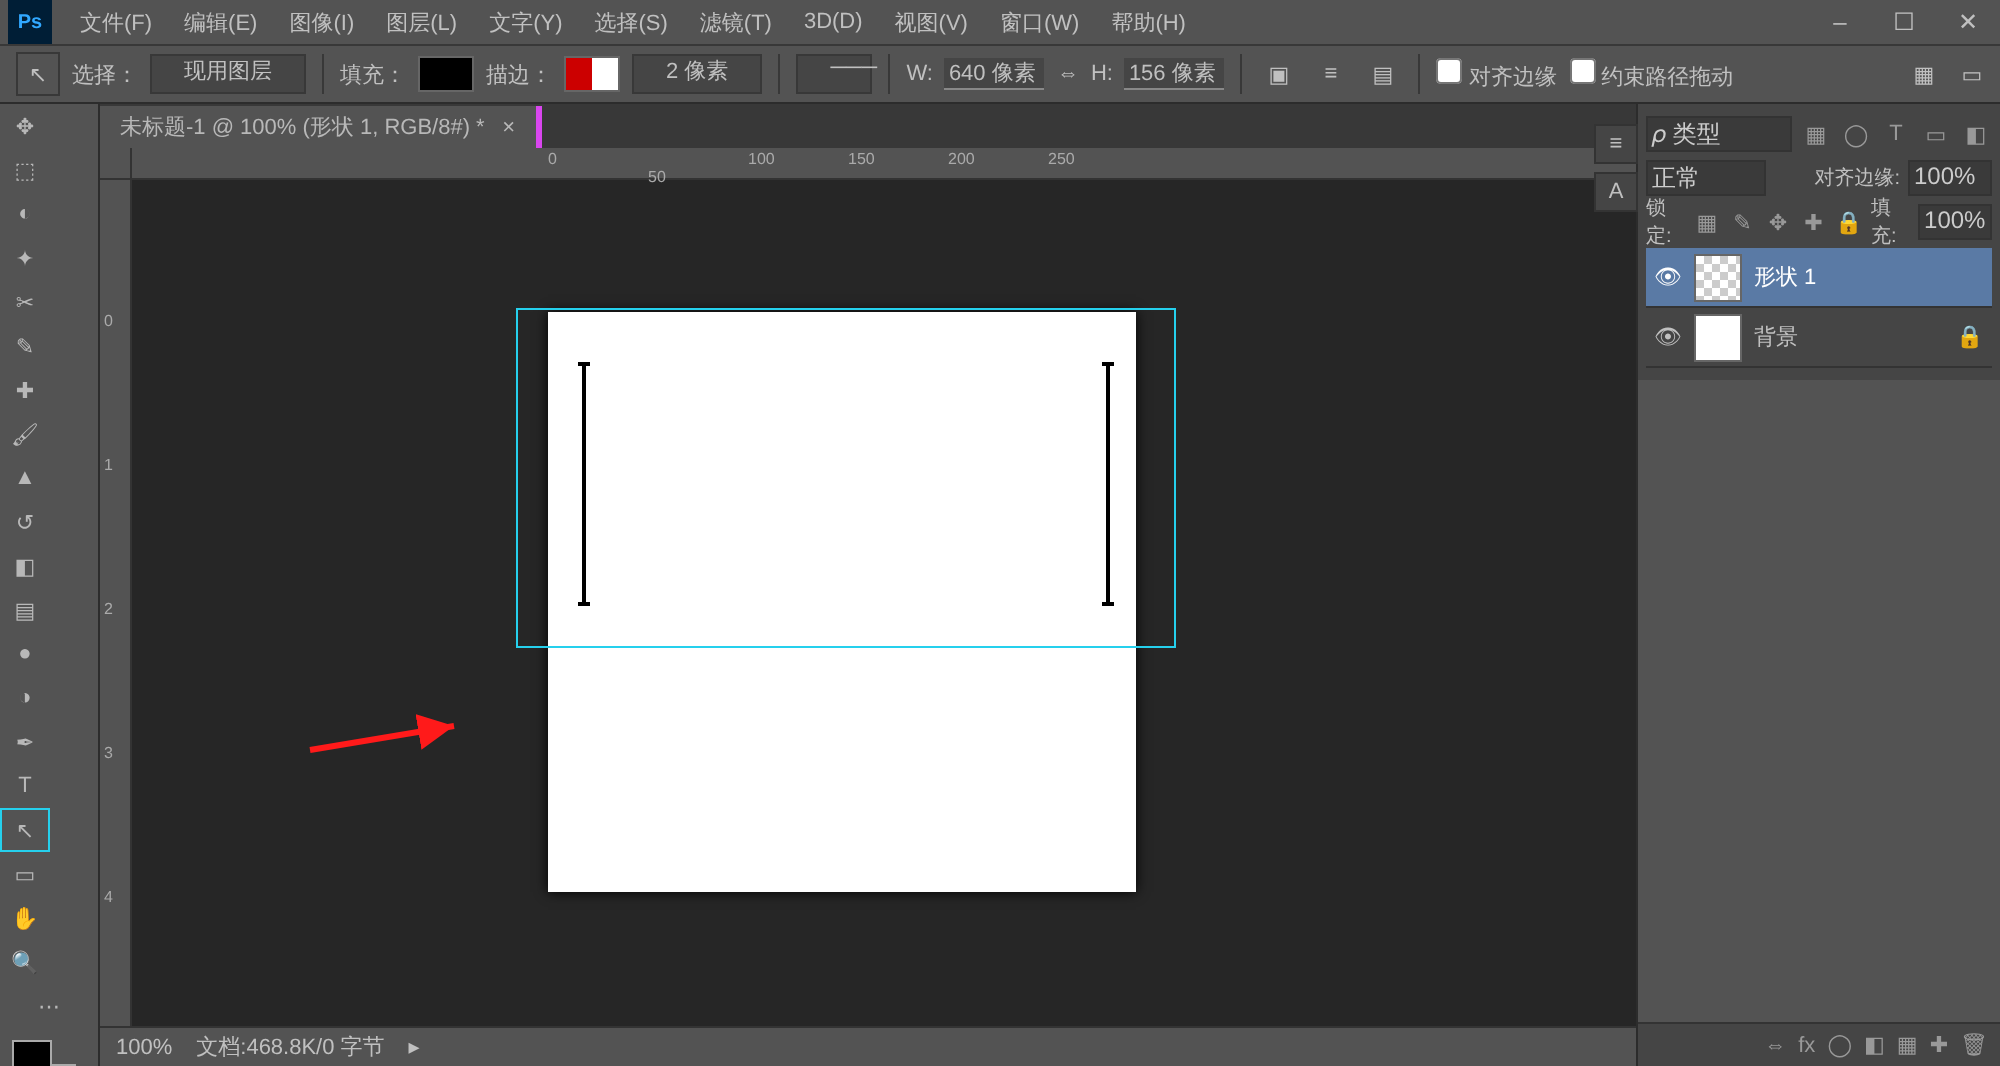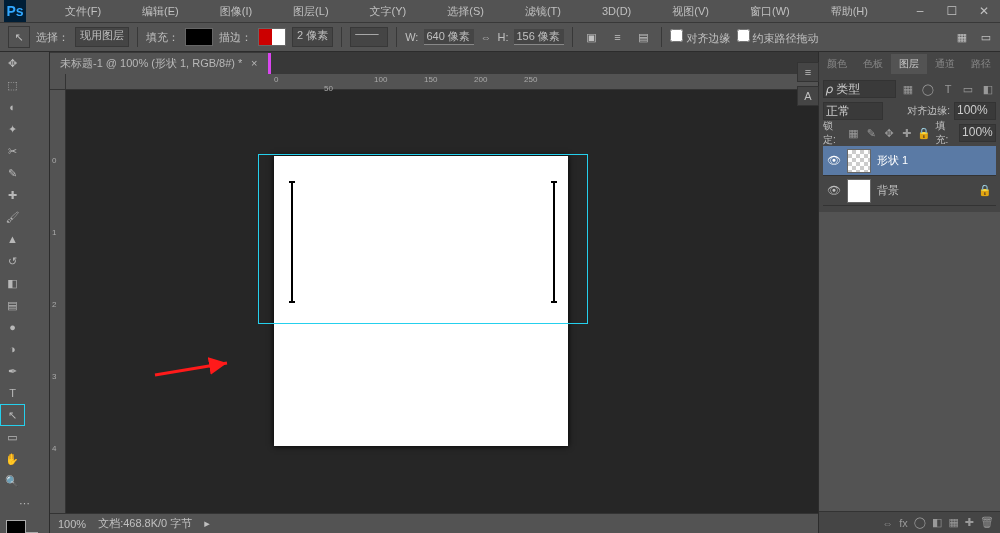--- a/index.html
+++ b/index.html
@@ -1,29 +1,29 @@
 <!DOCTYPE html>
 <html><head>
 <meta charset="utf-8">
 <style>
 * { margin: 0; padding: 0; box-sizing: border-box; font-family: "Microsoft YaHei", Arial, sans-serif; font-size: 11px; }
 body { width: 1000px; height: 533px; background: #535353; color: #c0c0c0; overflow: hidden; position: relative; }
 
 
 .menubar { height: 22px; background: #535353; display: flex; align-items: center; padding-left: 4px; }
-.menubar .ps-logo { width: 22px; height: 22px; display: flex; align-items: center; justify-content: center; background: #001e36; color: #31a8ff; font-weight: bold; font-size: 14px; margin-right: 6px; }
-.menubar .menu-item { padding: 0 8px; cursor: default; margin-left: 25px; }
+.menubar .ps-logo { width: 22px; height: 22px; display: flex; align-items: center; justify-content: center; background: #001e36; color: #31a8ff; font-weight: bold; font-size: 10px; margin-right: 6px; }
+.menubar .menu-item { padding: 0 8px; cursor: default; }
 .win-controls { position: absolute; right: 0; top: 0; display: flex; }
 .win-controls span { width: 32px; height: 22px; display: flex; align-items: center; justify-content: center; font-size: 12px; }
 
 
 .optbar { height: 30px; background: #535353; border-top: 1px solid #383838; border-bottom: 1px solid #2c2c2c; display: flex; align-items: center; padding-left: 8px; gap: 6px; }
 .optbar .tool-ico { width: 22px; height: 22px; display: flex; align-items: center; justify-content: center; border: 1px solid #383838; }
 .optbar .lbl { font-size: 11px; }
-.optbar select, .optbar .dd { background: #454545; color: #c0c0c0; border: 1px solid #383838; height: 20px; font-size: 11px; padding: 0 4px; }
+.optbar select, .optbar .dd { background: #454545; color: #c0c0c0; border: 1px solid #383838; height: 20px; font-size: 11px; padding: 0 16px; }
 .optbar .sw { width: 28px; height: 18px; background: #000; border: 1px solid #666; }
 .optbar .sw2 { width: 28px; height: 18px; background: #fff; border: 1px solid #666; position: relative; }
 .optbar .sw2::after { content: ""; position: absolute; left: 0; top: 0; width: 50%; height: 100%; background: #cc0000; }
 .optbar .sep { width: 1px; height: 20px; background: #383838; margin: 0 2px; }
 .optbar .nfield { background: #454545; border-bottom: 1px solid #888; width: 50px; text-align: left; padding-left: 2px; }
 .optbar .ico-btn { width: 20px; height: 20px; display: flex; align-items: center; justify-content: center; }
 .optbar input[type="checkbox"] { accent-color: #535353; }
 .optbar .opt-right { margin-left: auto; display: flex; gap: 4px; padding-right: 4px; }
 
 
@@ -202,27 +202,20 @@
         <line x1="0" y1="16" x2="72" y2="4" stroke="#ff1a1a" stroke-width="3" marker-end="url(#ah)"></line>
       </svg>
   </div>
 </div>
 
 <div class="rside">
   <div class="collapsed-panels">
     <div class="cp">≡</div>
     <div class="cp">A</div>
   </div>
-  <div class="panel-tabs">
-    <div class="pt">颜色</div>
-    <div class="pt">色板</div>
-    <div class="pt active">图层</div>
-    <div class="pt">通道</div>
-    <div class="pt">路径</div>
-  </div>
   <div class="panel-body">
     <div class="row">
       <div class="dd" style="flex:1">𝜌 类型</div>
       <span class="ico">▦</span>
       <span class="ico">◯</span>
       <span class="ico">T</span>
       <span class="ico">▭</span>
       <span class="ico">◧</span>
     </div>
     <div class="row">

